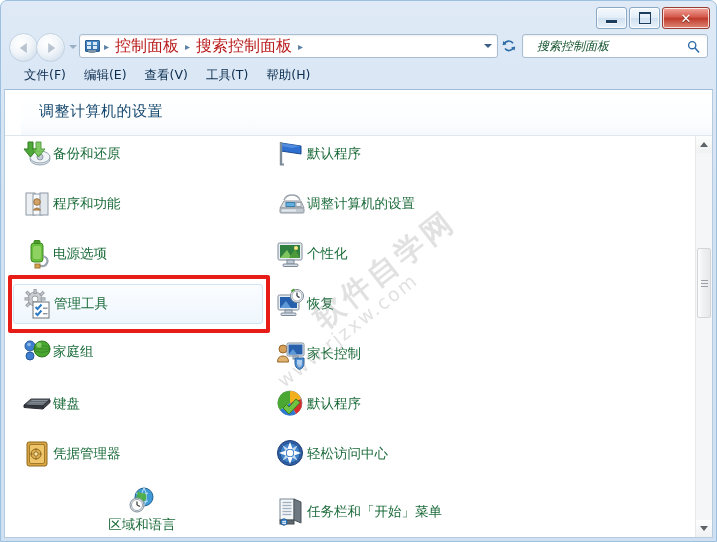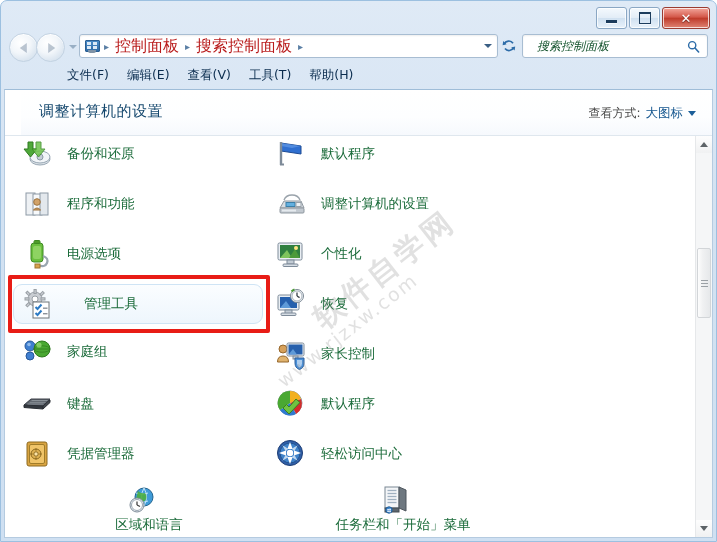--- a/index.html
+++ b/index.html
@@ -123,21 +123,21 @@
     box-shadow:inset 0 1px 2px rgba(0,0,0,.07);
   }
   .searchbox .ph{
     font-size:12px;color:#14532d;font-style:italic;padding-left:14px;flex:1;
     white-space:nowrap;overflow:hidden;
   }
   .searchbox .mag{margin-right:7px;display:flex;align-items:center;}
   
   .menubar{
     position:absolute;left:0;top:62px;right:0;height:24px;
-    display:flex;align-items:center;padding-left:14px;box-sizing:border-box;margin-left:43px;
+    display:flex;align-items:center;padding-left:14px;box-sizing:border-box;
   }
   .menuitem{
     font-size:12.5px;color:#0b2d4f;padding:2px 9px;cursor:default;white-space:nowrap;
   }
   
   .client{
     position:absolute;left:3px;top:88px;right:3px;bottom:3px;
     background:#ffffff;border:1px solid #b5cbe0;border-top-color:#9fbdd8;
     box-sizing:border-box;overflow:hidden;
   }
@@ -162,25 +162,25 @@
     position:absolute;left:0;top:46px;right:17px;bottom:0;overflow:hidden;
   }
   .grid{
     position:absolute;left:0;top:0;right:0;
   }
   .item{
     position:absolute;height:40px;display:flex;align-items:center;
     box-sizing:border-box;padding-left:8px;cursor:default;
   }
   .item .label{
-    font-size:13.5px;color:#1b6b3a;margin-left:14px;white-space:nowrap;
+    font-size:13.5px;color:#1b6b3a;margin-left:0;white-space:nowrap;
   }
   .item.hover{
     background:linear-gradient(to bottom,#fbfdff 0%,#eef6fd 100%);
-    border:1px solid #cfe4f5;border-radius:9px;gap:16px;
+    border:1px solid #cfe4f5;border-radius:3px;
   }
   .ico{width:32px;height:32px;flex:0 0 auto;position:relative;}
   .ico svg{display:block;}
   .redbox{
     position:absolute;border:4px solid #e81c16;border-radius:2px;
     pointer-events:none;box-sizing:border-box;
   }
   
   .watermark{
     position:absolute;left:300px;top:170px;
@@ -294,25 +294,20 @@
     <div class="menuitem">编辑(E)</div>
     <div class="menuitem">查看(V)</div>
     <div class="menuitem">工具(T)</div>
     <div class="menuitem">帮助(H)</div>
   </div>
 
   <div class="client">
 
     <div class="contenthead">
       <div class="pagetitle">调整计算机的设置</div>
-      <div class="viewby">
-        <span class="lbl">查看方式:</span>
-        <span class="val">大图标</span>
-        <span class="cv"></span>
-      </div>
     </div>
     <div class="sephr"></div>
 
     <div class="scrollarea">
       <div class="grid" id="grid">
           <div class="item" style="left: 8px; width: 250px; top: -2px;">
             <span class="ico">
               <svg width="32" height="32" viewBox="0 0 32 32">
                 <ellipse cx="19" cy="21" rx="10" ry="6" fill="#dfe5ea" stroke="#97a6b3"></ellipse>
                 <ellipse cx="19" cy="19" rx="10" ry="6" fill="#f2f5f8" stroke="#97a6b3"></ellipse>
@@ -532,21 +527,21 @@
                 <g fill="#cfe2f5" opacity=".9">
                   <path d="M7.3 7.3 l6 3.4 l-2.6 2.6 z"></path>
                   <path d="M22.7 22.7 l-6-3.4 l2.6-2.6 z"></path>
                   <path d="M22.7 7.3 l-3.4 6 l-2.6-2.6 z"></path>
                   <path d="M7.3 22.7 l3.4-6 l2.6 2.6 z"></path>
                 </g>
               </svg>
             </span>
             <span class="label">轻松访问中心</span>
           </div>
-          <div class="item" style="left: 262px; width: 250px; top: 348px; flex-direction: column;">
+          <div class="item" style="left: 262px; width: 250px; top: 356px;">
             <span class="ico">
               <svg width="32" height="32" viewBox="0 0 32 32">
                 <rect x="5" y="3" width="14" height="21" fill="#f4f6f8" stroke="#7b8894"></rect>
                 <g stroke="#9fb0c0" stroke-width="1.3">
                   <line x1="7.5" y1="6.5" x2="16.5" y2="6.5"></line>
                   <line x1="7.5" y1="9.5" x2="16.5" y2="9.5"></line>
                   <line x1="7.5" y1="12.5" x2="16.5" y2="12.5"></line>
                   <line x1="7.5" y1="15.5" x2="16.5" y2="15.5"></line>
                   <line x1="7.5" y1="18.5" x2="16.5" y2="18.5"></line>
                 </g>

